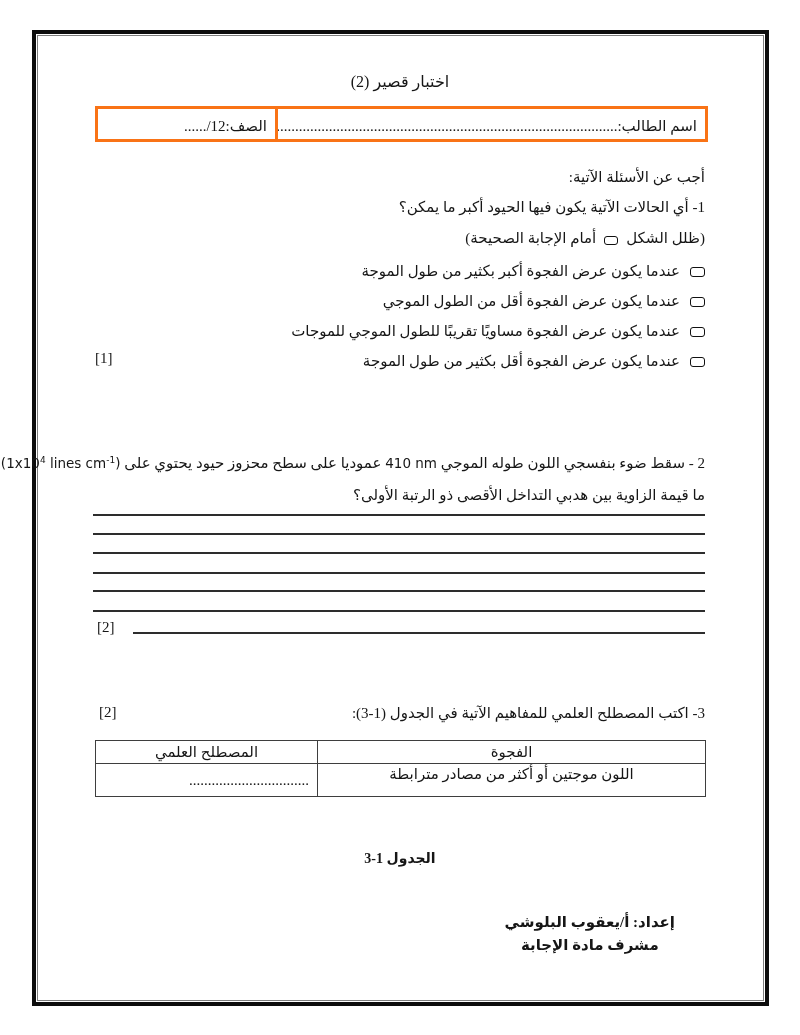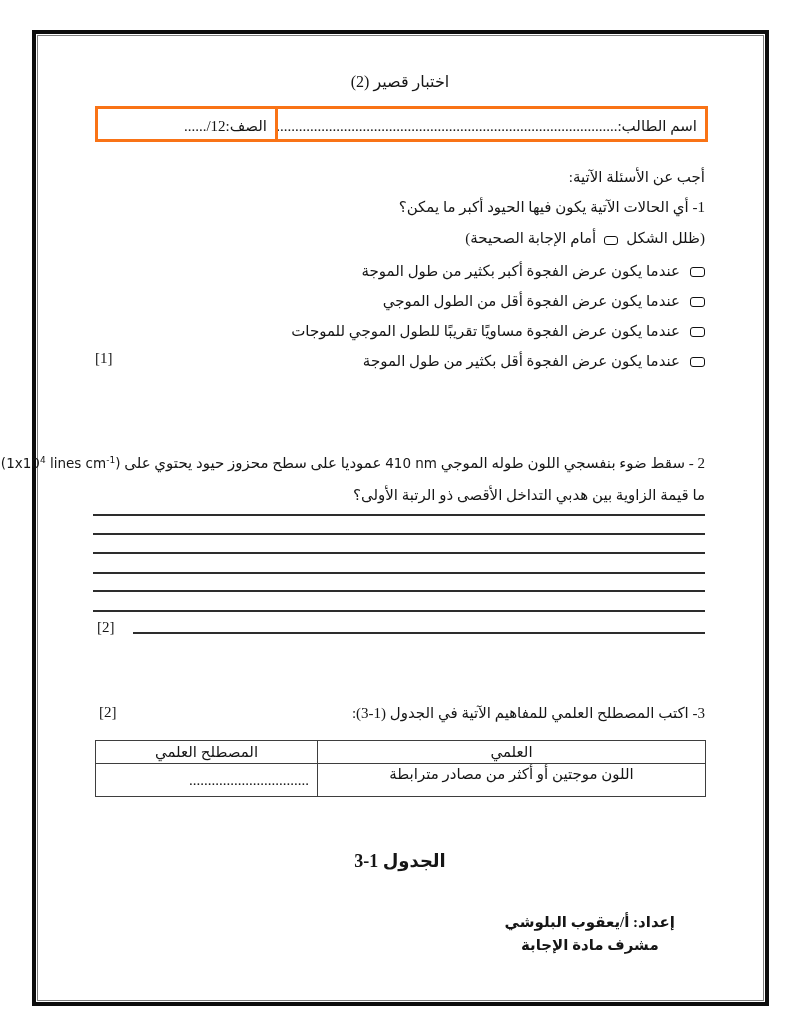--- a/index.html
+++ b/index.html
@@ -38,21 +38,21 @@
   table.terms { position:absolute; left:95px; top:740px; width:610px; direction:rtl; border-collapse:collapse; table-layout:fixed; font-size:15px; }
   table.terms th, table.terms td { border:1px solid #3e3e3e; padding:1px 8px; }
   table.terms th { font-weight:normal; height:23px; text-align:center; }
   col.col-def { width:388px; }
   col.col-term { width:222px; }
   td.def { text-align:center; vertical-align:top; padding-top:3px; }
   td.term { text-align:right; vertical-align:middle; padding-left:18px; padding-right:12px; white-space:nowrap; overflow:hidden; }
   tr.r1 td { height:33px; }
   tr.r2 td { height:38px; }
 
-  .caption { position:absolute; left:95px; top:850px; width:610px; text-align:center; font-weight:bold; font-size:18px; direction:rtl; }
+  .caption { position:absolute; left:95px; top:850px; width:610px; text-align:center; font-weight:bold; font-size:14px; direction:rtl; }
 
   .footer { position:absolute; right:125px; top:911px; direction:rtl; text-align:center; font-weight:bold; font-size:15px; line-height:23px; }
 </style>
 </head>
 <body>
 
 <div class="frame">
     <div class="frame-inner"></div>
   </div>
 
@@ -98,21 +98,21 @@
 <div class="rtl-line" style="top:703px;">3- اكتب المصطلح العلمي للمفاهيم الآتية في الجدول (1-3):</div>
 <div class="marks" style="left:99px; top:704px;">[2]</div>
 
 <table class="terms">
   <colgroup>
       <col class="col-def">
       <col class="col-term">
     </colgroup>
   <tbody>
       <tr>
-    <th>العلمي</th>
+    <th>الفجوة</th>
     <th>المصطلح العلمي</th>
   </tr>
   <tr class="r1">
     <td class="def">اللون موجتين أو أكثر من مصادر مترابطة</td>
     <td class="term">................................</td>
   </tr>
 </tbody>
   </table>
 
 <div class="caption">الجدول 1-3</div>

